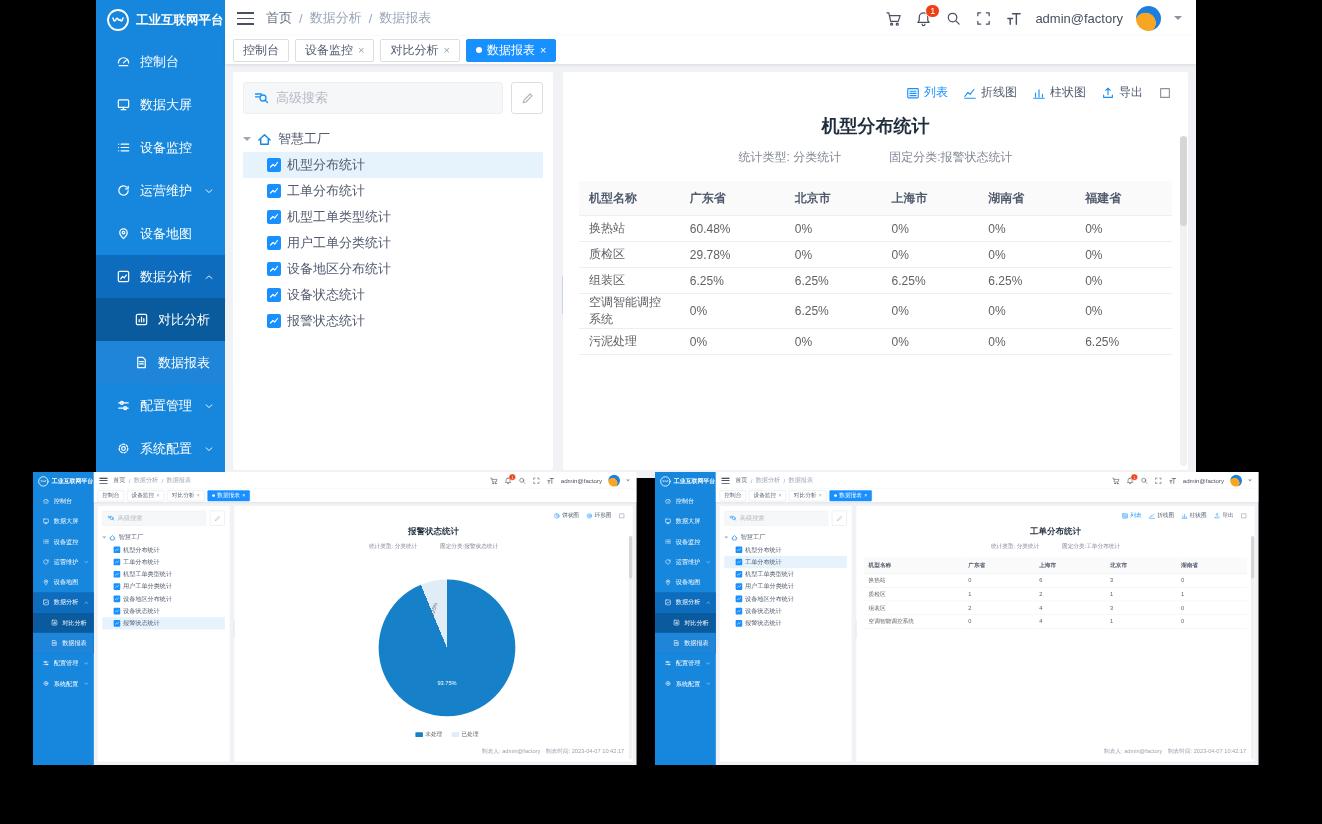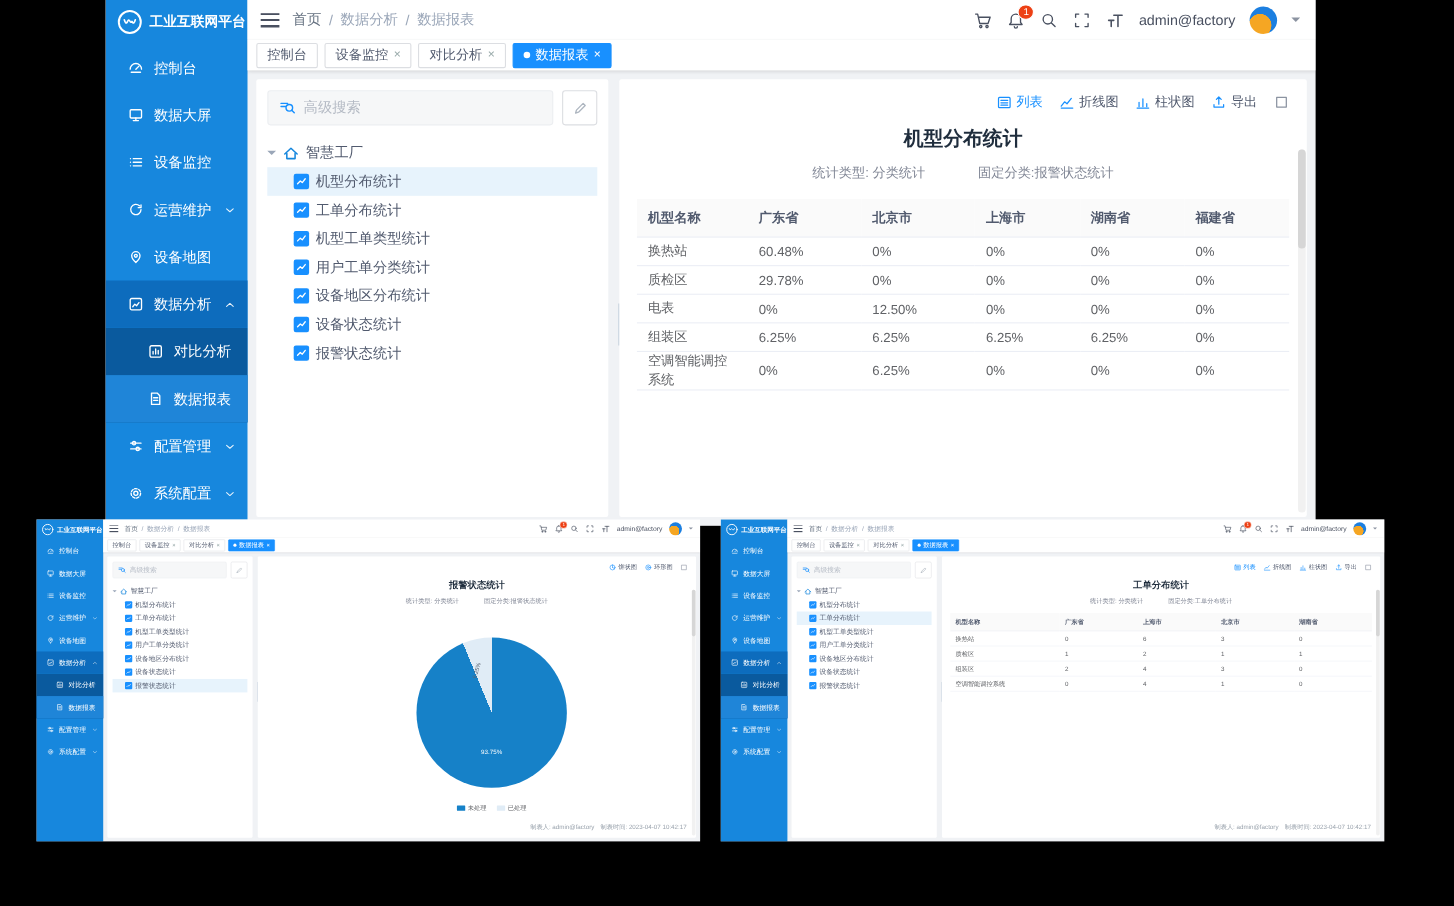--- a/index.html
+++ b/index.html
@@ -462,42 +462,42 @@
               </tr>
             <tr>
                 <td>质检区</td>
                 <td>29.78%</td>
                 <td>0%</td>
                 <td>0%</td>
                 <td>0%</td>
                 <td>0%</td>
               </tr>
             <tr>
-                <td>电表</td>
-                <td>0%</td>
-                <td>12.50%</td>
-                <td>0%</td>
-                <td>0%</td>
-                <td>0%</td>
-              </tr>
-            <tr>
                 <td>组装区</td>
                 <td>6.25%</td>
                 <td>6.25%</td>
                 <td>6.25%</td>
                 <td>6.25%</td>
                 <td>0%</td>
               </tr>
             <tr>
                 <td>空调智能调控系统</td>
                 <td>0%</td>
                 <td>6.25%</td>
                 <td>0%</td>
                 <td>0%</td>
                 <td>0%</td>
+              </tr>
+            <tr>
+                <td>污泥处理</td>
+                <td>0%</td>
+                <td>0%</td>
+                <td>0%</td>
+                <td>0%</td>
+                <td>6.25%</td>
               </tr>
           </tbody>
         </table>
         <span class="vscroll">
             <i></i>
           </span>
       </div>
     </div>
   </div>
 </div>

